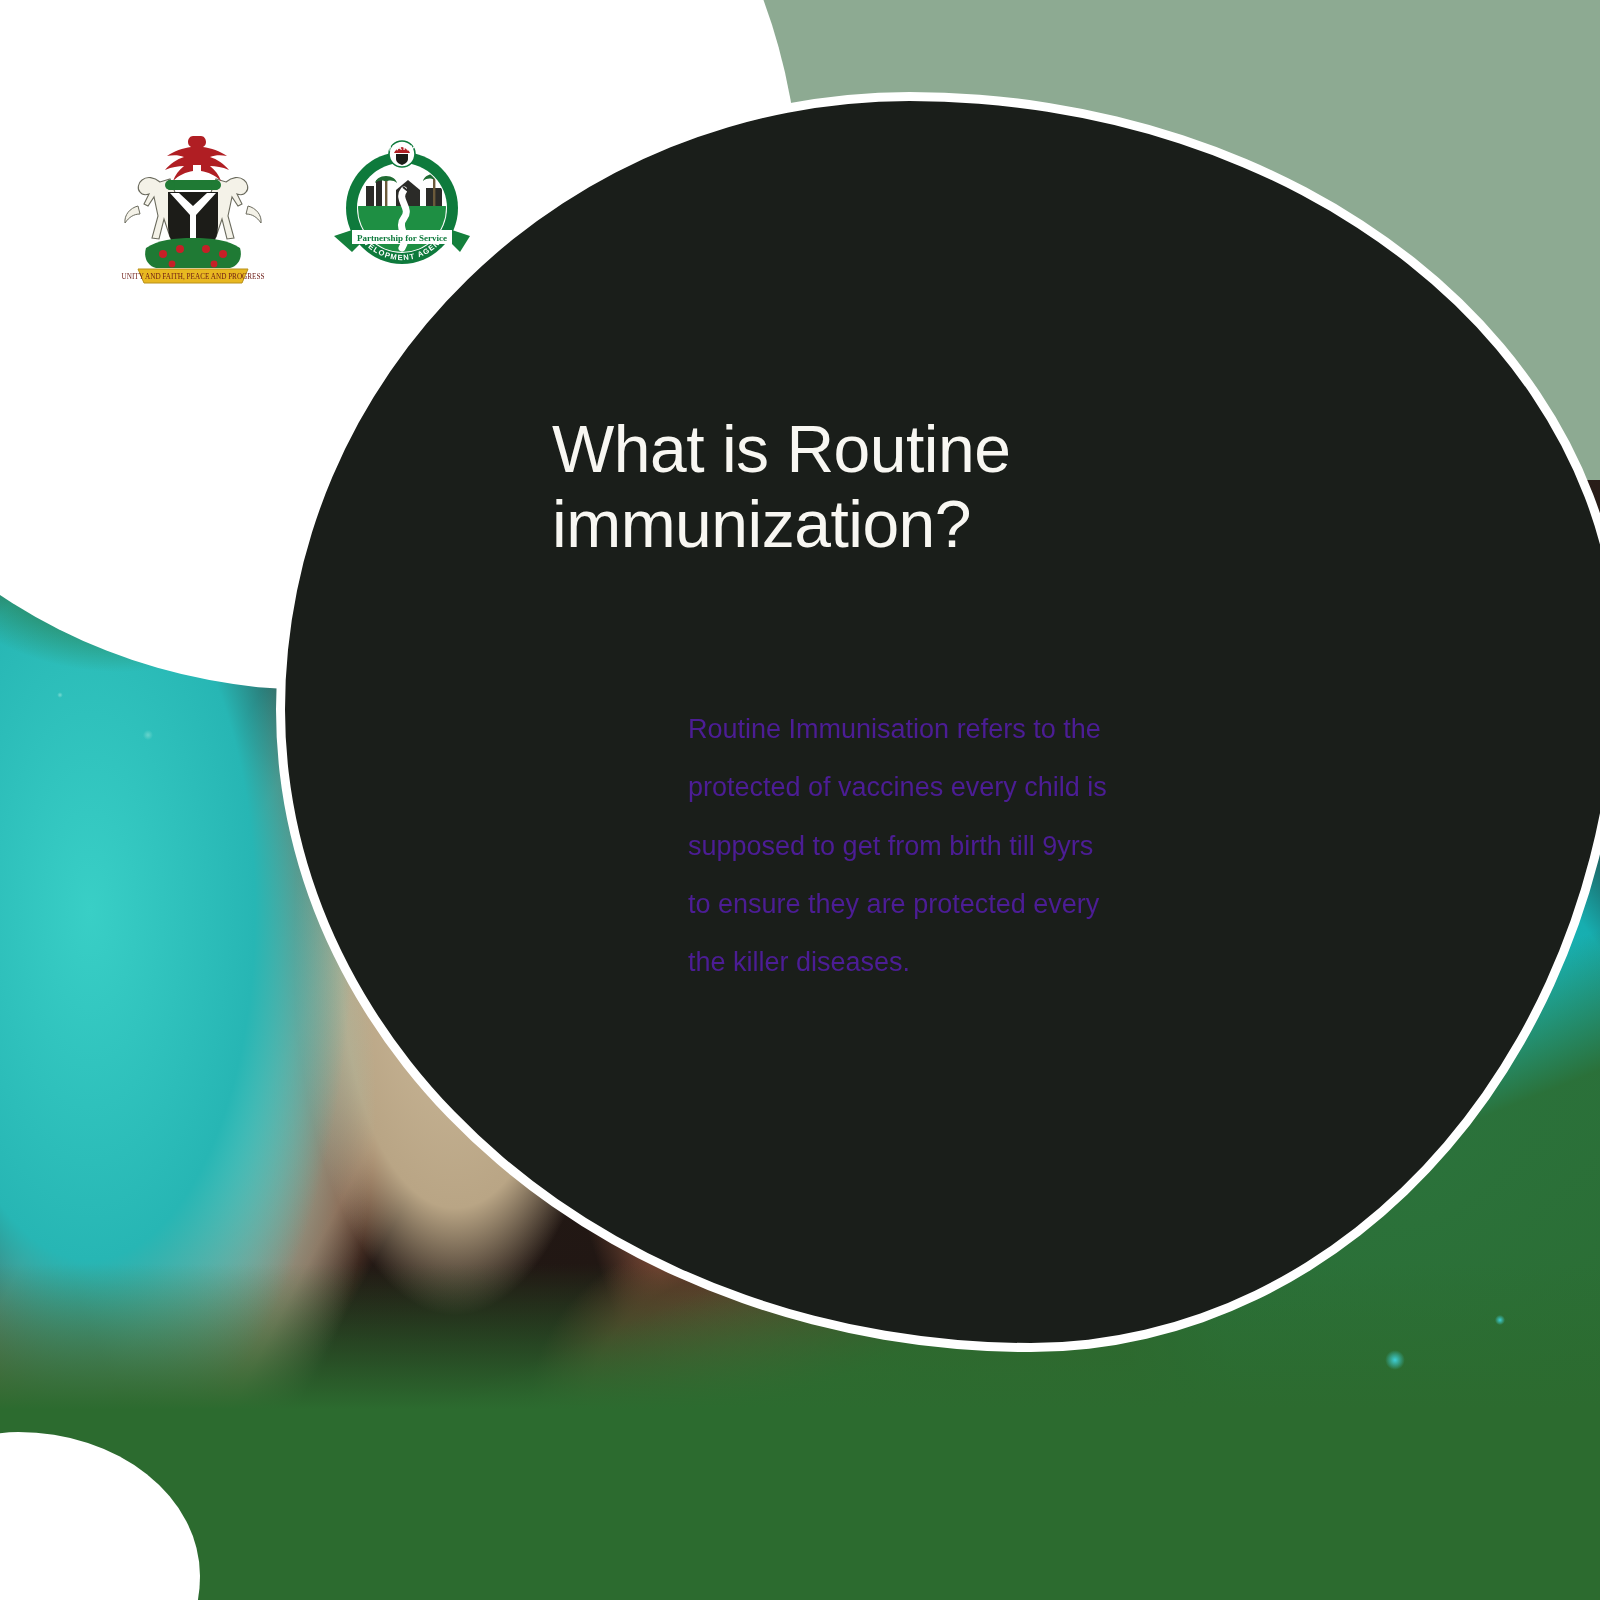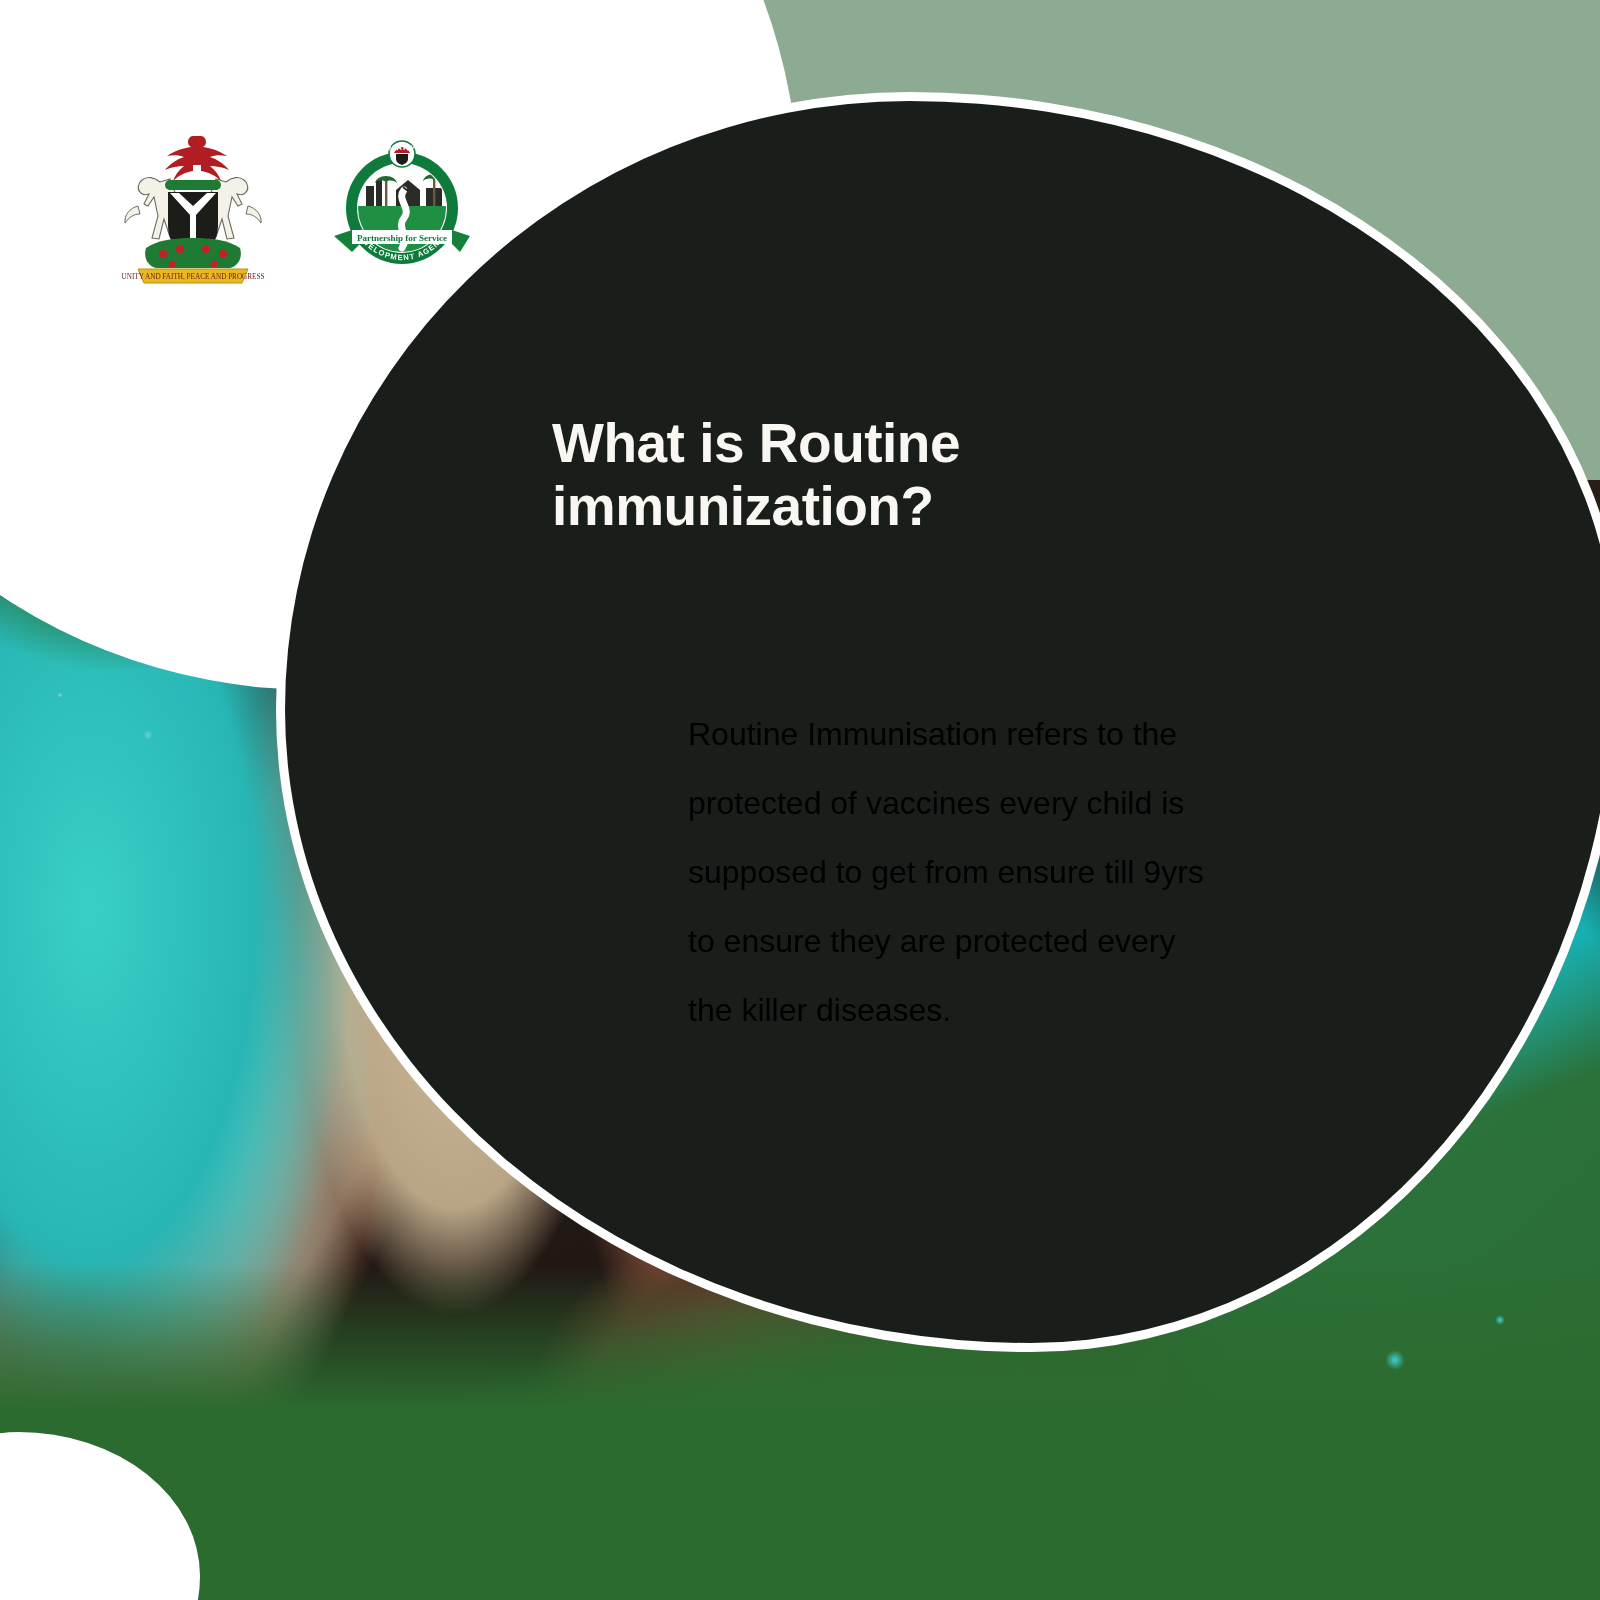--- a/index.html
+++ b/index.html
@@ -71,26 +71,26 @@
   
   #logos { position:absolute; left:108px; top:128px; width:380px; height:180px;
            display:flex; align-items:flex-start; gap:44px; }
   .logo-box { position:relative; }
 
   svg.coat { display:block; }
   svg.seal { display:block; }
 
   
   #headline { position:absolute; left:552px; top:412px; width:820px;
-              color:#F8F7F2; font-weight:bold; font-size:55px; line-height:1.14;
+              color:#F8F7F2; font-weight:normal; font-size:66px; line-height:1.14;
               letter-spacing:-0.5px; }
   #headline .l { display:block; }
 
   #body-copy { position:absolute; left:688px; top:700px; width:668px;
-               color:#000000; font-size:32px; line-height:2.16; font-weight:400; }
+               color:#4c1d95; font-size:27px; line-height:2.16; font-weight:400; }
   #body-copy .l { display:block; white-space:nowrap; }
 </style>
 </head>
 <body>
 
 <div id="canvas">
 
   <div id="photo-clip">
     <div id="photo"></div>
     <div id="photo-green"></div>
@@ -199,18 +199,18 @@
   </div>
 
   <h1 id="headline">
     <span class="l">What is Routine</span>
     <span class="l">immunization?</span>
   </h1>
 
   <div id="body-copy">
     <span class="l">Routine Immunisation refers to the</span>
     <span class="l">protected of vaccines every child is</span>
-    <span class="l">supposed to get from ensure till 9yrs</span>
+    <span class="l">supposed to get from birth till 9yrs</span>
     <span class="l">to ensure they are protected every</span>
     <span class="l">the killer diseases.</span>
   </div>
 
 </div>
 
 </body></html>

